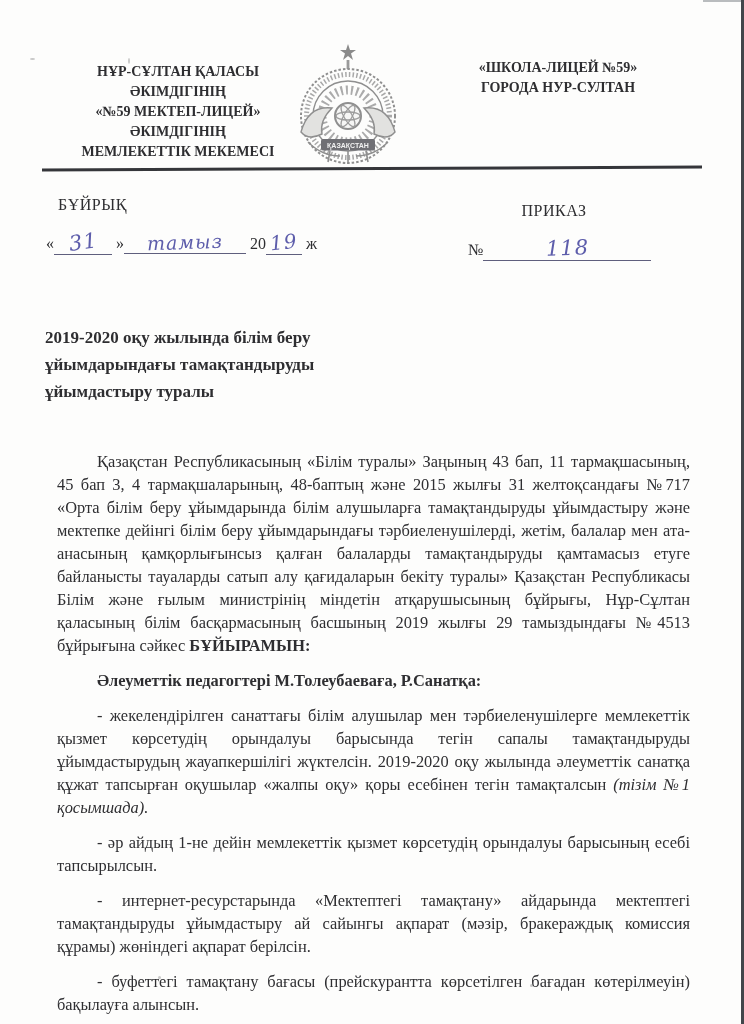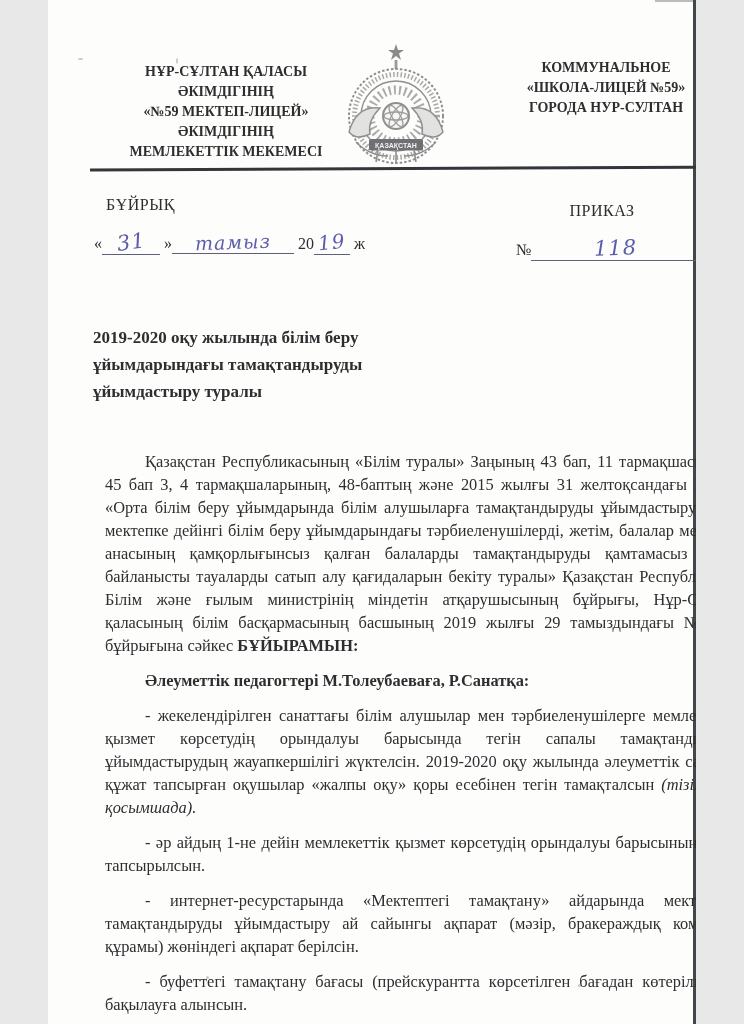--- a/index.html
+++ b/index.html
@@ -1,17 +1,17 @@
 <!DOCTYPE html>
 <html><head>
 <meta charset="utf-8">
 <style>
   html,body { margin:0; padding:0; background:#e8e8e8; }
   .page {
-    position:relative; width:648px; height:1024px; margin:0 auto;
+    position:relative; width:744px; height:1024px; margin:0 auto;
     background:#fdfdfc;
     font-family:"Liberation Serif","DejaVu Serif",serif;
     color:#2e2e31; overflow:hidden;
   }
   
   .edge-right { position:absolute; right:0; top:0; width:3px; height:100%; background:#41464b; }
   .edge-top   { position:absolute; right:3px; top:0; width:38px; height:2px; background:#b9bcbe; }
   .speck { position:absolute; background:#9a9a9a; opacity:.55; border-radius:50%; }
 
   
@@ -109,21 +109,20 @@
         <rect x="33" y="97" width="54" height="11.5" rx="2" fill="#6f6f74" stroke="none"></rect>
         <line x1="42" y1="109" x2="40" y2="120" stroke-width="1.6"></line>
         <line x1="60" y1="109" x2="60" y2="122" stroke-width="1.6"></line>
         <line x1="78" y1="109" x2="80" y2="120" stroke-width="1.6"></line>
       </g>
       <text x="60" y="105.6" font-size="7" fill="#f2f2f2" text-anchor="middle" font-family="Liberation Sans, sans-serif" font-weight="bold">ҚАЗАҚСТАН</text>
     </svg>
   </div>
 
   <div class="org-right">
-    <div>КОММУНАЛЬНОЕ</div>
     <div>«ШКОЛА-ЛИЦЕЙ №59»</div>
     <div>ГОРОДА НУР-СУЛТАН</div>
   </div>
 
   <div class="rule"></div>
 
   <div class="kk-title">БҰЙРЫҚ</div>
   <div class="ru-title">ПРИКАЗ</div>
 
   <div class="date-line">

